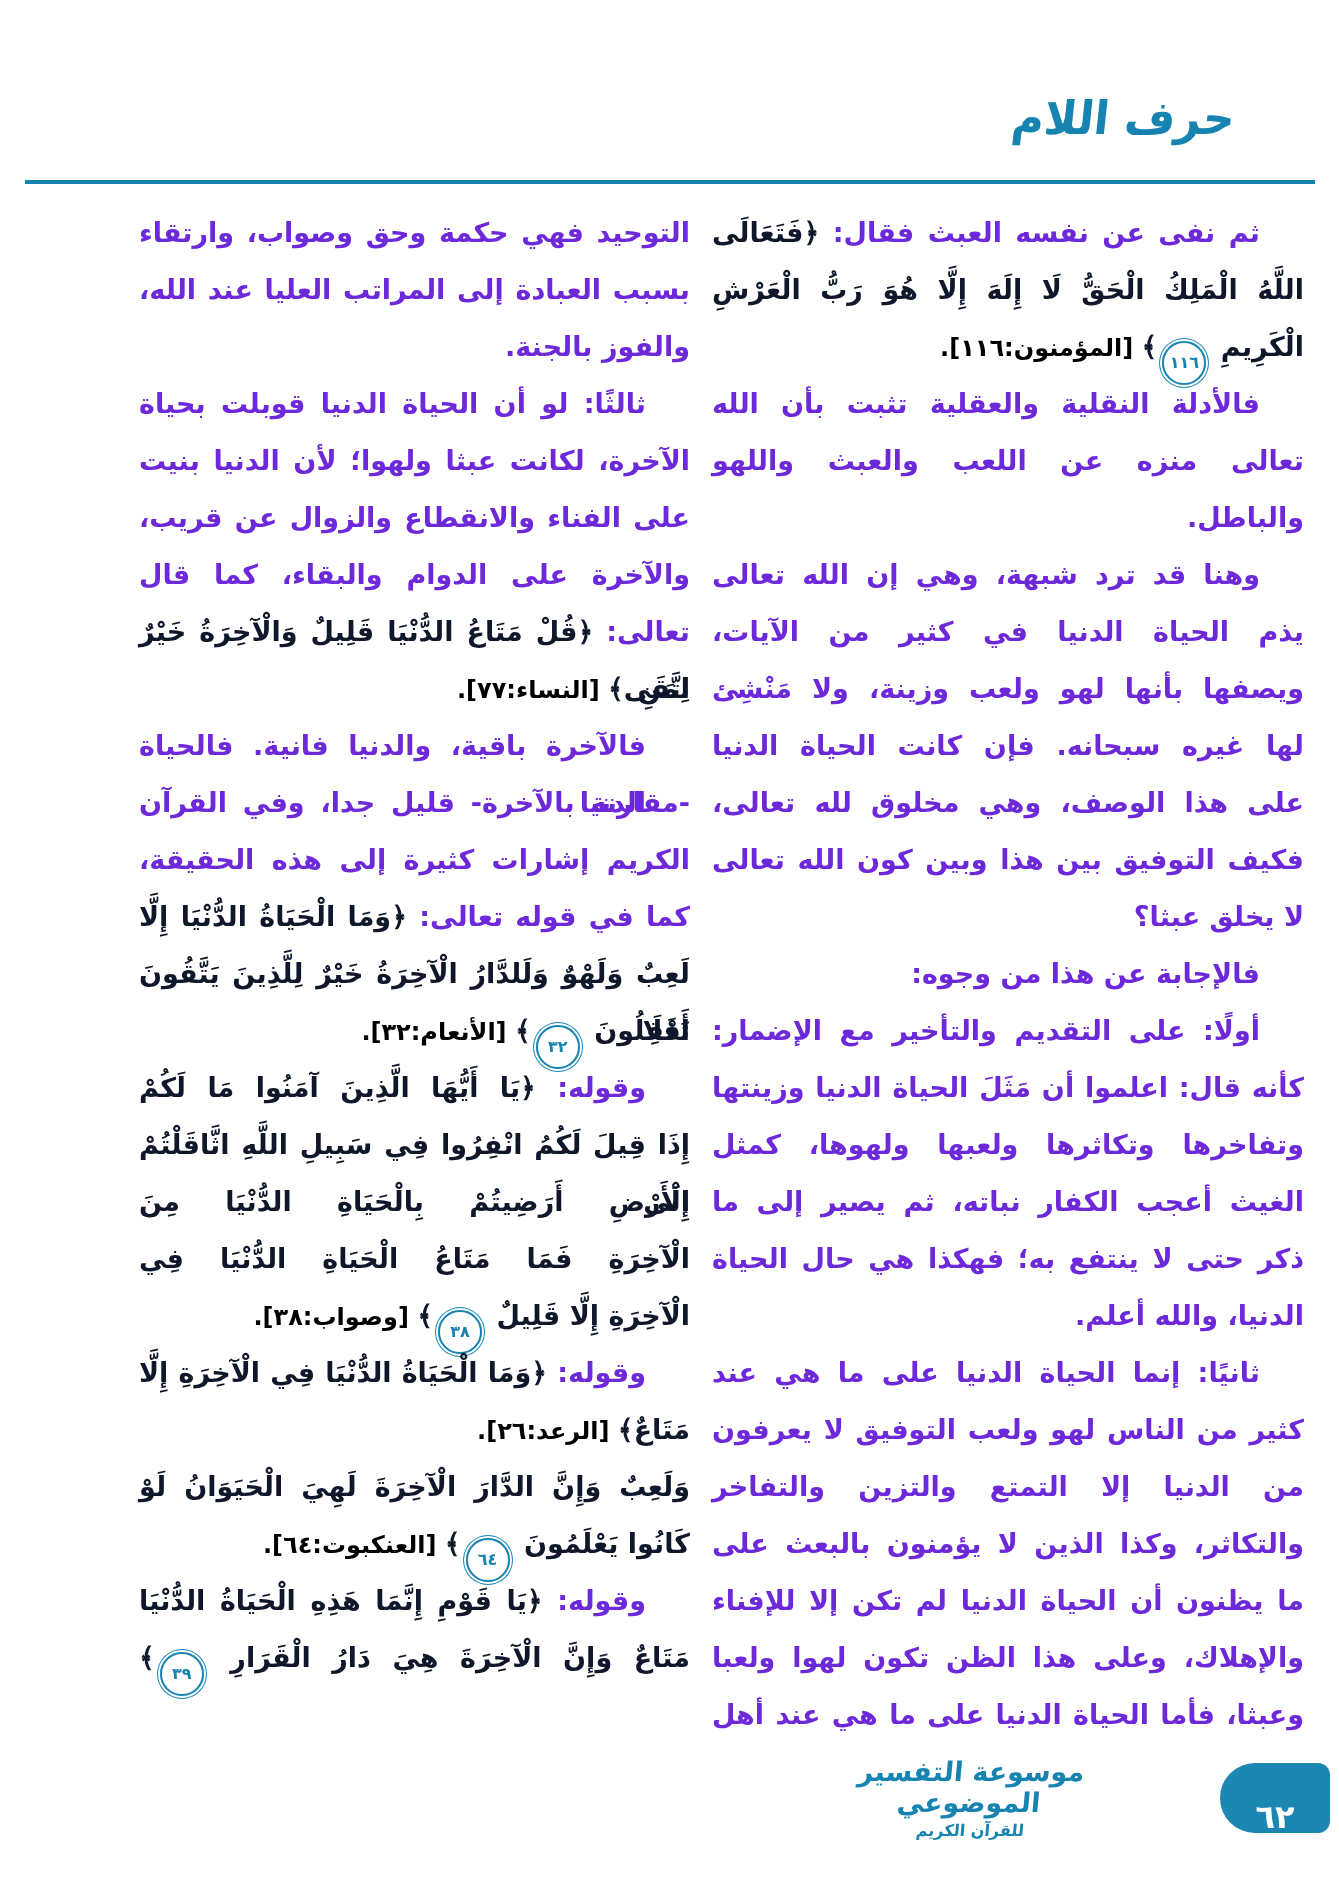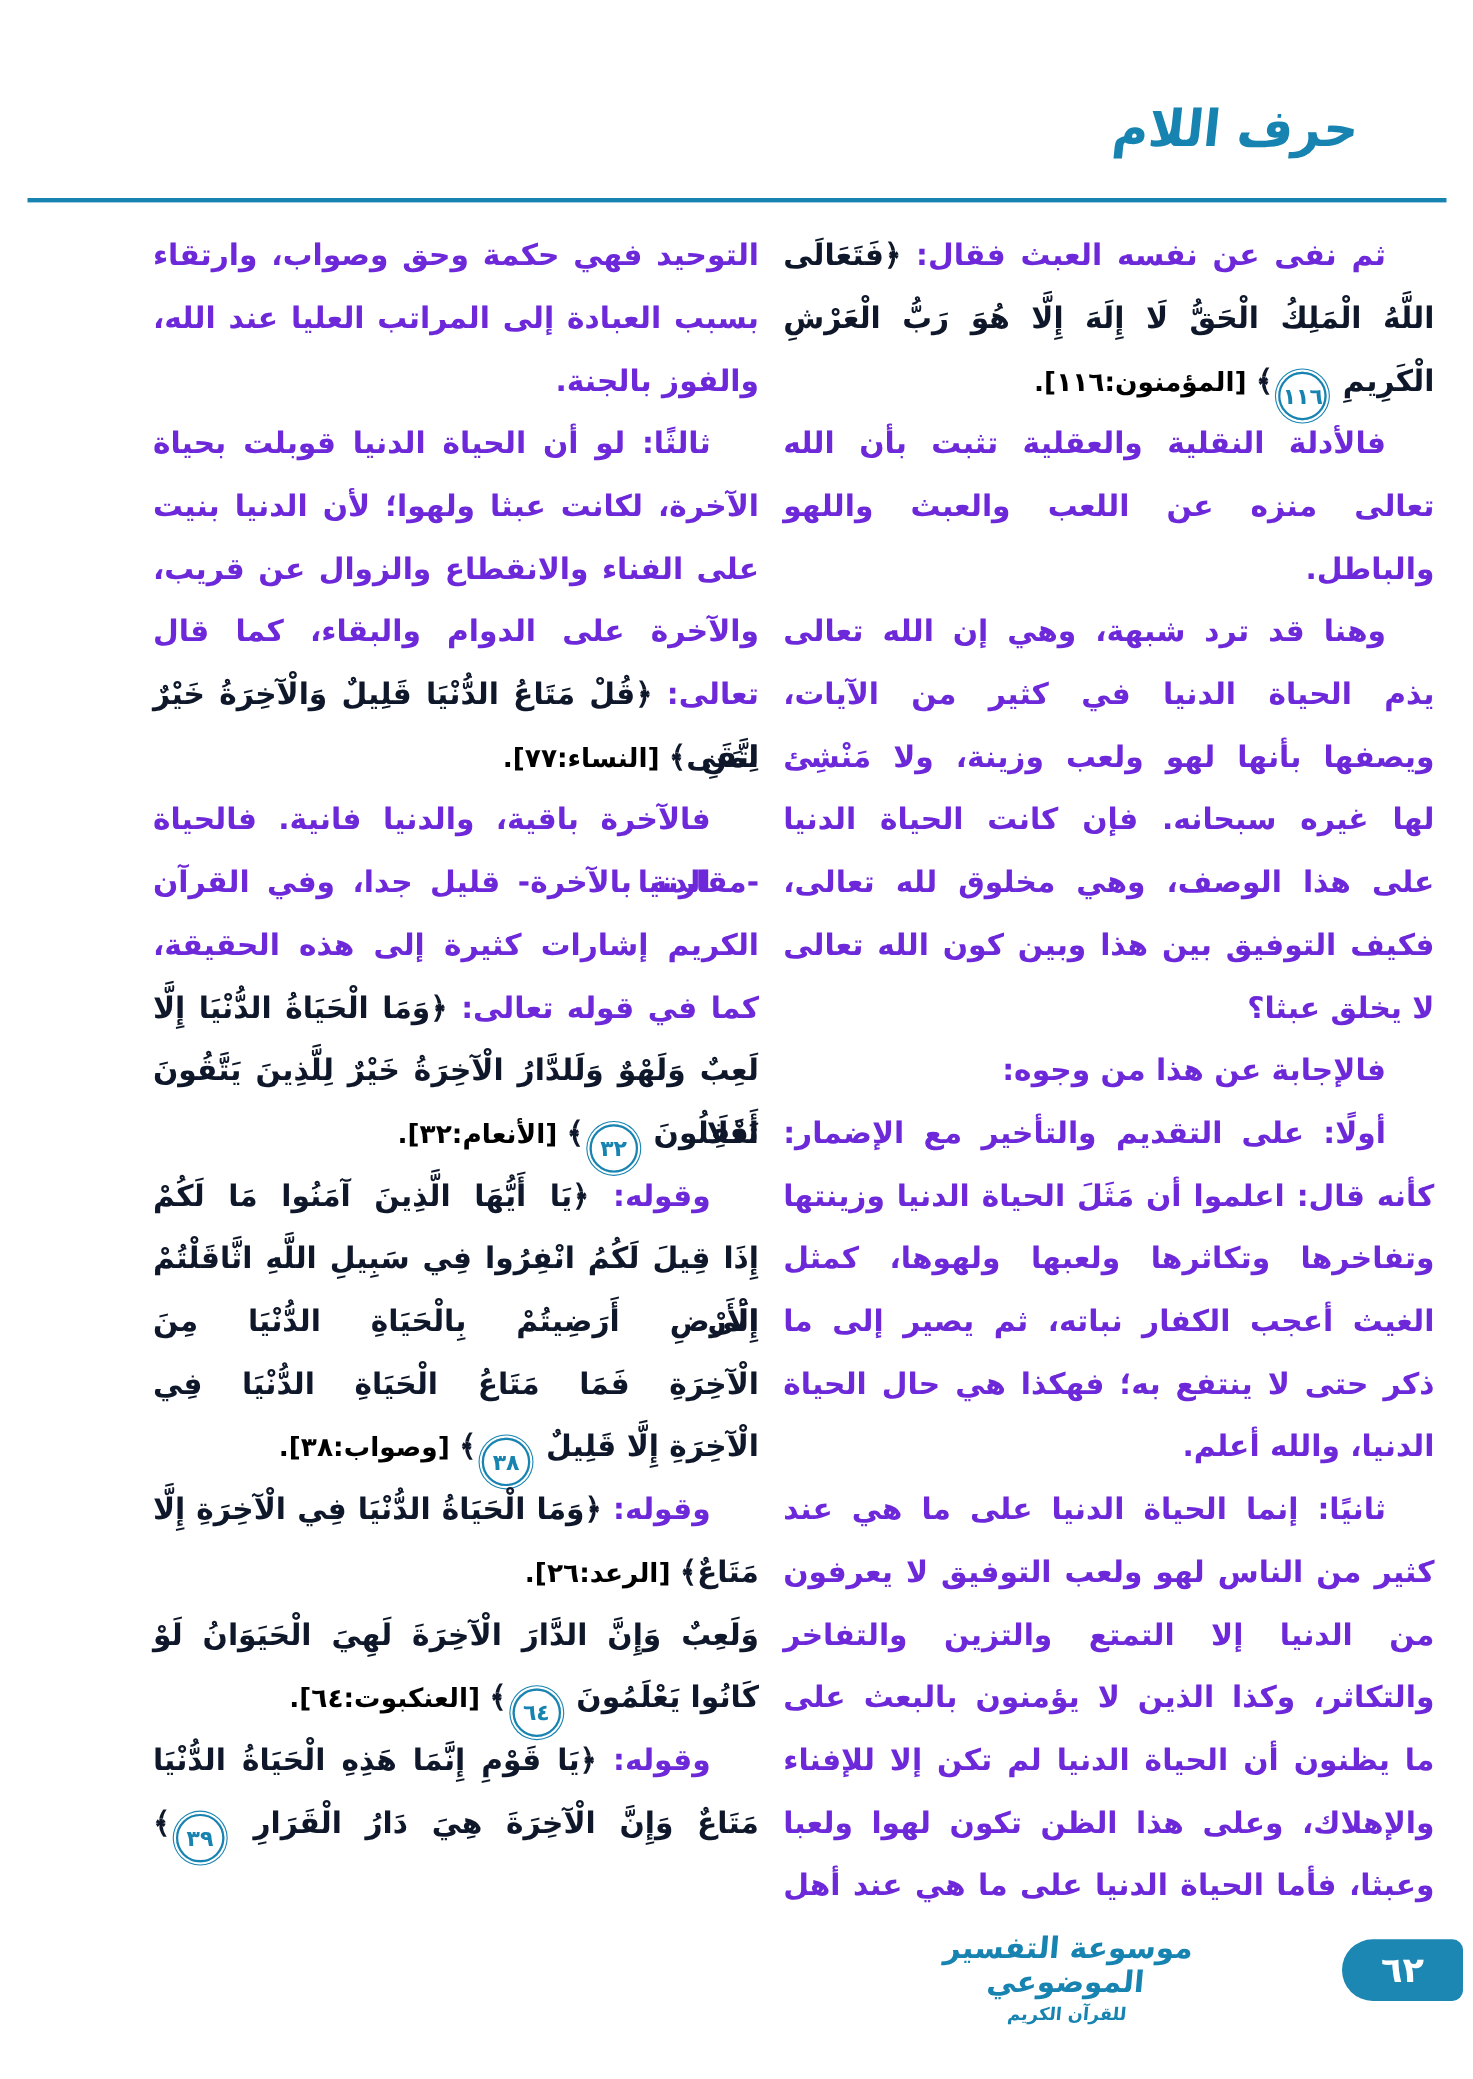--- a/index.html
+++ b/index.html
@@ -61,21 +61,21 @@
   .sr{color:#000000;font-size:24px;}
   .md{
     display:inline-flex;
     align-items:center;
     justify-content:center;
     width:40px;height:40px;
     border:2px solid #1783b1;
     border-radius:50%;
     box-shadow:0 0 0 2px #ffffff,0 0 0 3px #1783b1;
     color:#1783b1;
-    font-size:20px;
+    font-size:16px;
     font-weight:bold;
     line-height:1;
     vertical-align:-12px;
     margin:11px 5px;
   }
   
   .footer-logo{
     position:absolute;
     top:1756px;left:820px;
     width:300px;
@@ -90,25 +90,25 @@
   }
   .logo-sub{
     font-size:16px;
     font-weight:bold;
     margin-top:3px;
     transform:skewX(-5deg);
   }
   .page-tab{
     position:absolute;
     top:1763px;right:9px;
-    width:110px;height:56px;
+    width:110px;height:70px;
     background:#1c87b2;
     border-radius:35px 12px 12px 35px;
     display:flex;
-    align-items:center;
+    align-items:flex-end;
     justify-content:center;
   }
   .page-num{
     color:#ffffff;
     font-size:32px;
     font-weight:bold;
     line-height:1;
   }
 </style>
 </head>

